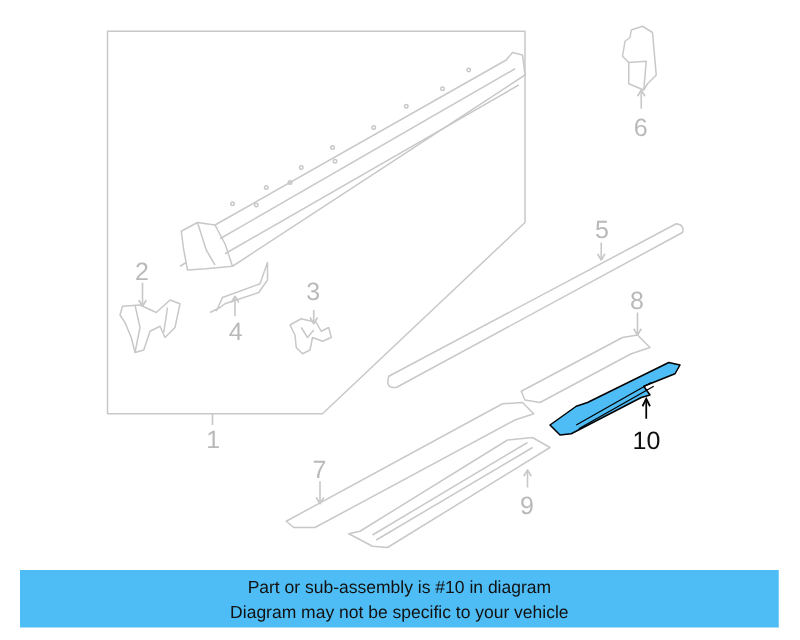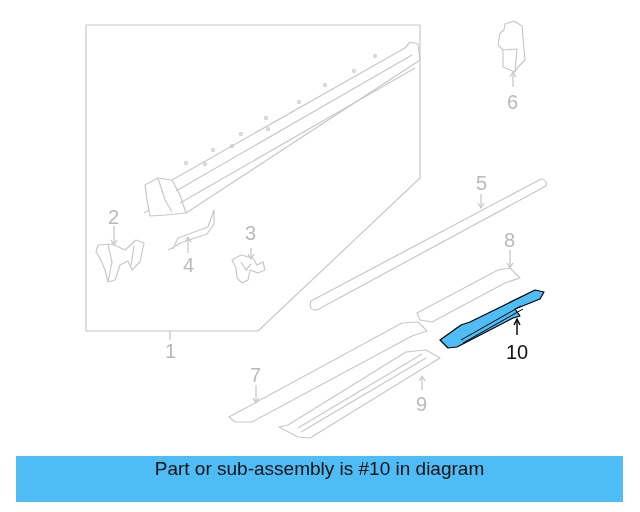--- a/index.html
+++ b/index.html
@@ -3,21 +3,21 @@
 <meta charset="utf-8">
 <style>
   html, body { margin: 0; padding: 0; background: #ffffff; }
   body { width: 640px; height: 512px; position: relative; overflow: hidden; font-family: "Liberation Sans", sans-serif; }
   #diagram { position: absolute; left: 0; top: 0; width: 640px; height: 456px; }
   .callout { font-family: "Liberation Sans", sans-serif; font-size: 20px; fill: #b9b9b9; }
   .callout-hl { font-family: "Liberation Sans", sans-serif; font-size: 20px; fill: #111111; }
   .banner {
     position: absolute; left: 16px; top: 456px; width: 607px; height: 46px;
     background: #4fbdf5; color: #111111; text-align: center;
-    font-size: 19px; line-height: 20px; padding-top: 3px; box-sizing: border-box;
+    font-size: 14px; line-height: 20px; padding-top: 3px; box-sizing: border-box;
   }
   .banner div { white-space: nowrap; }
 </style>
 </head>
 <body>
 
 <svg id="diagram" viewBox="0 0 640 456" xmlns="http://www.w3.org/2000/svg">
   <g fill="none" stroke="#c8c8c8" stroke-width="1.2" stroke-linejoin="round">
 
     <path d="M86,25 L420,25 L420,178 L258,331 L86,331 Z"></path>
@@ -115,13 +115,14 @@
   <text class="callout" x="476" y="190">5</text>
   <text class="callout" x="507" y="109">6</text>
   <text class="callout" x="250" y="382">7</text>
   <text class="callout" x="504" y="247">8</text>
   <text class="callout" x="416" y="411">9</text>
   <text class="callout-hl" x="506" y="359">10</text>
 </svg>
 
 <div class="banner">
   <div>Part or sub-assembly is #10 in diagram</div>
+  <div>Diagram may not be specific to your vehicle</div>
 </div>
 
 </body></html>

